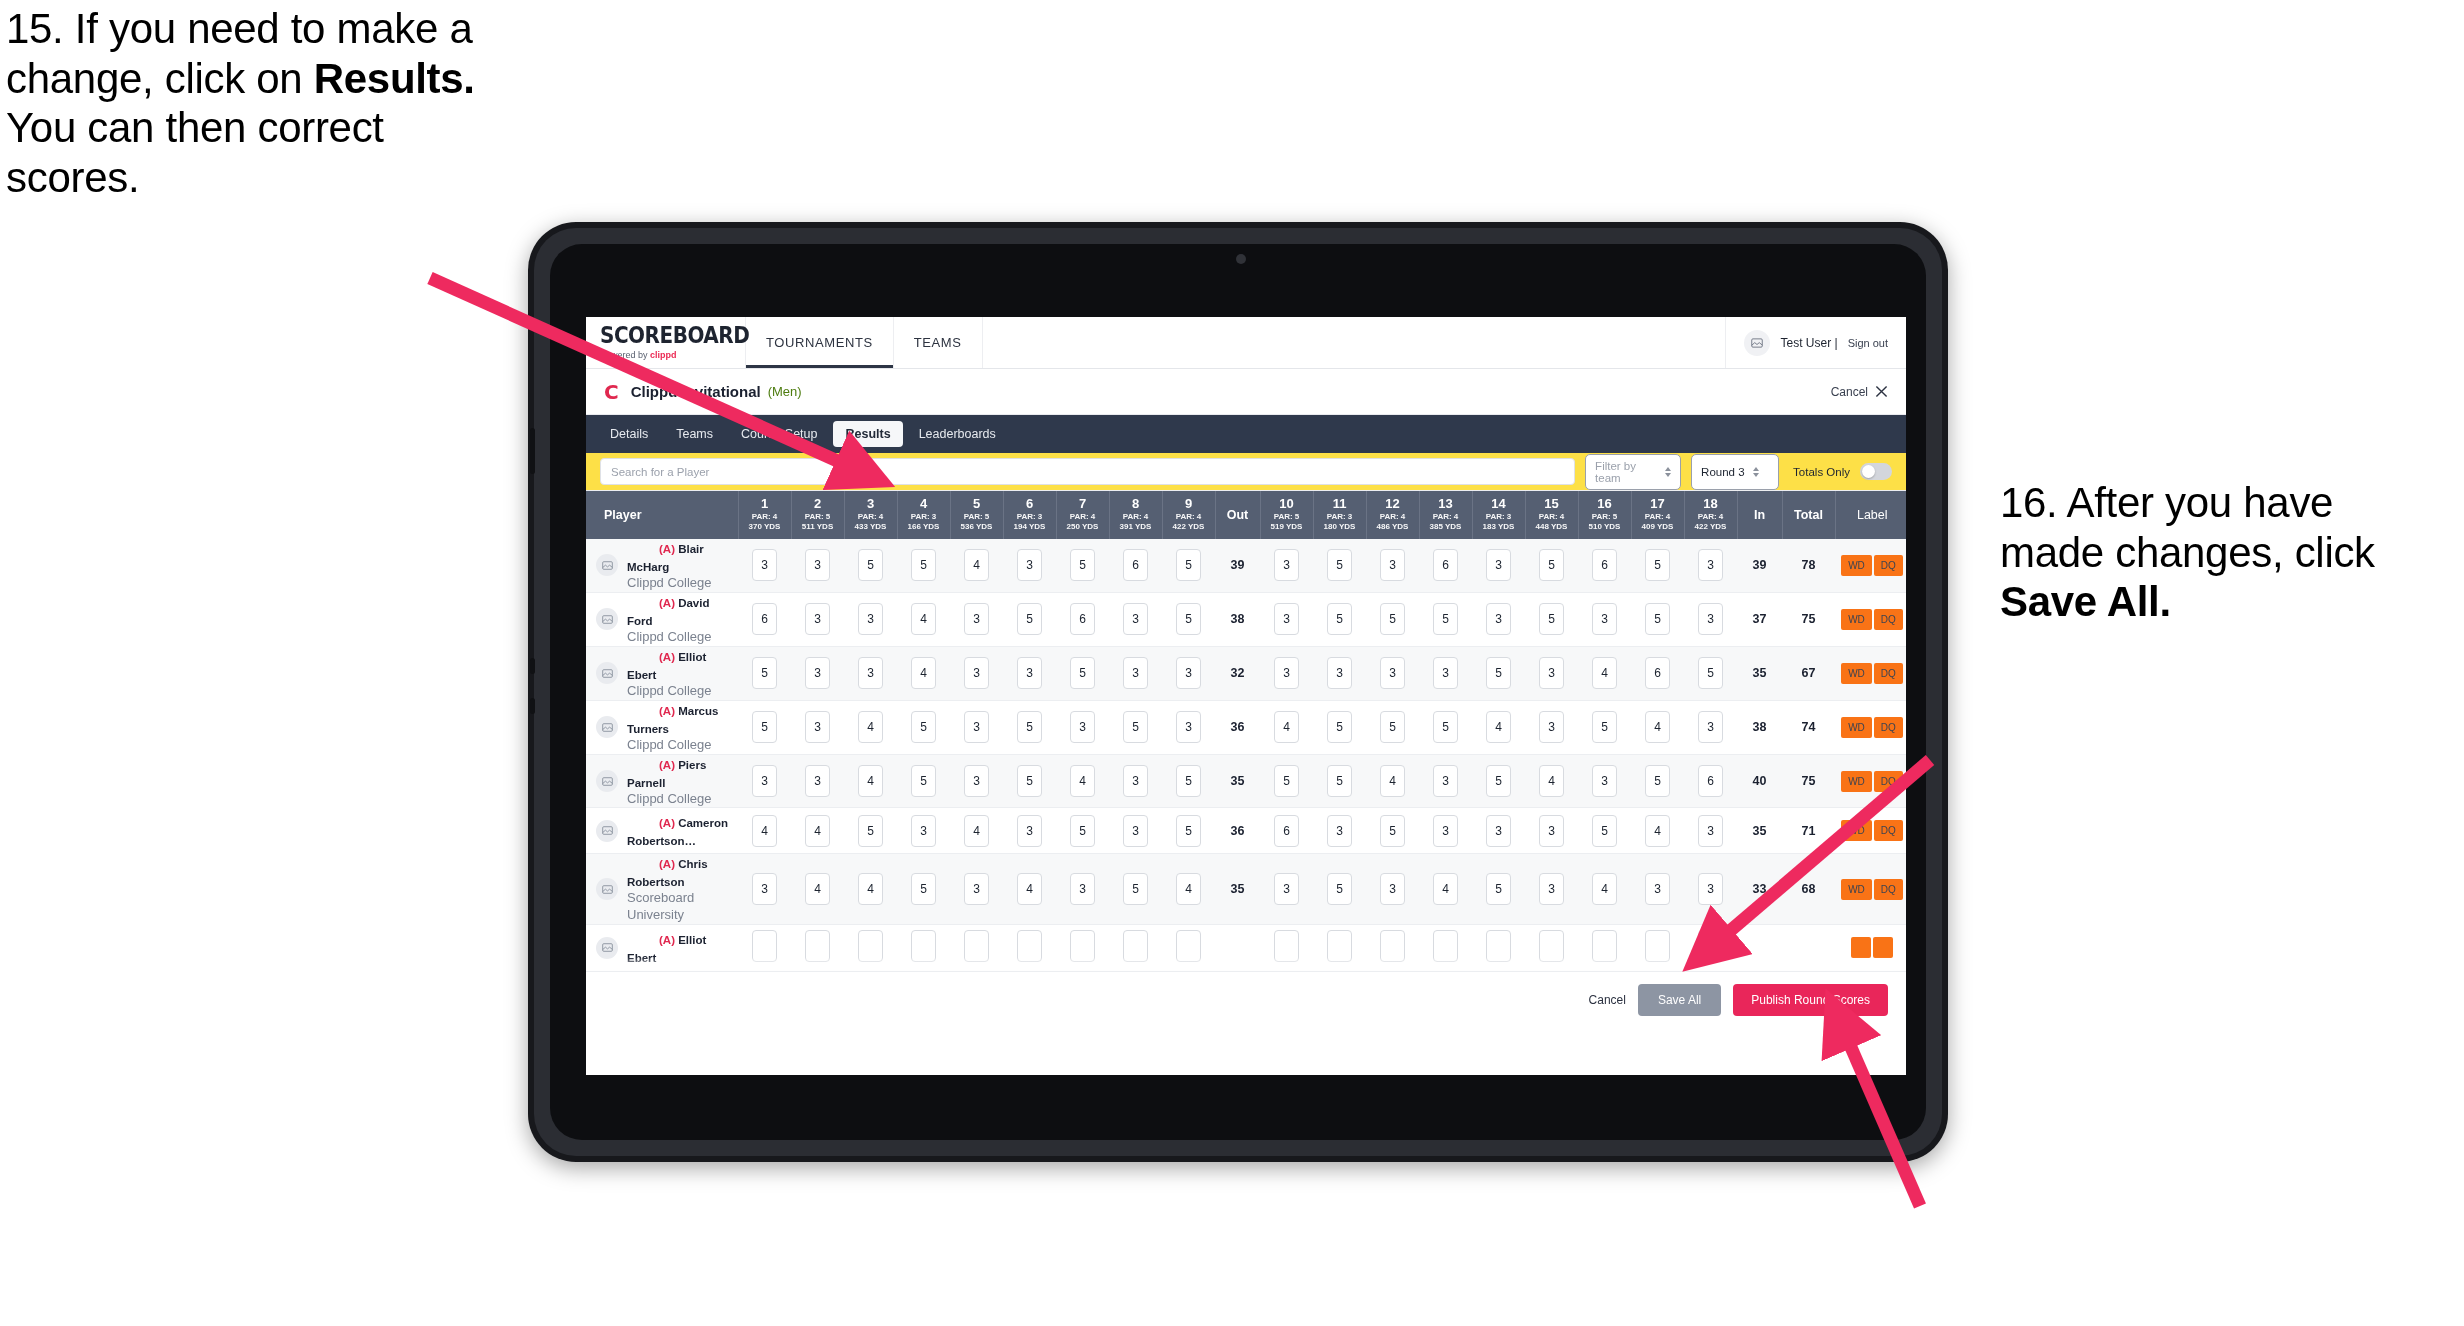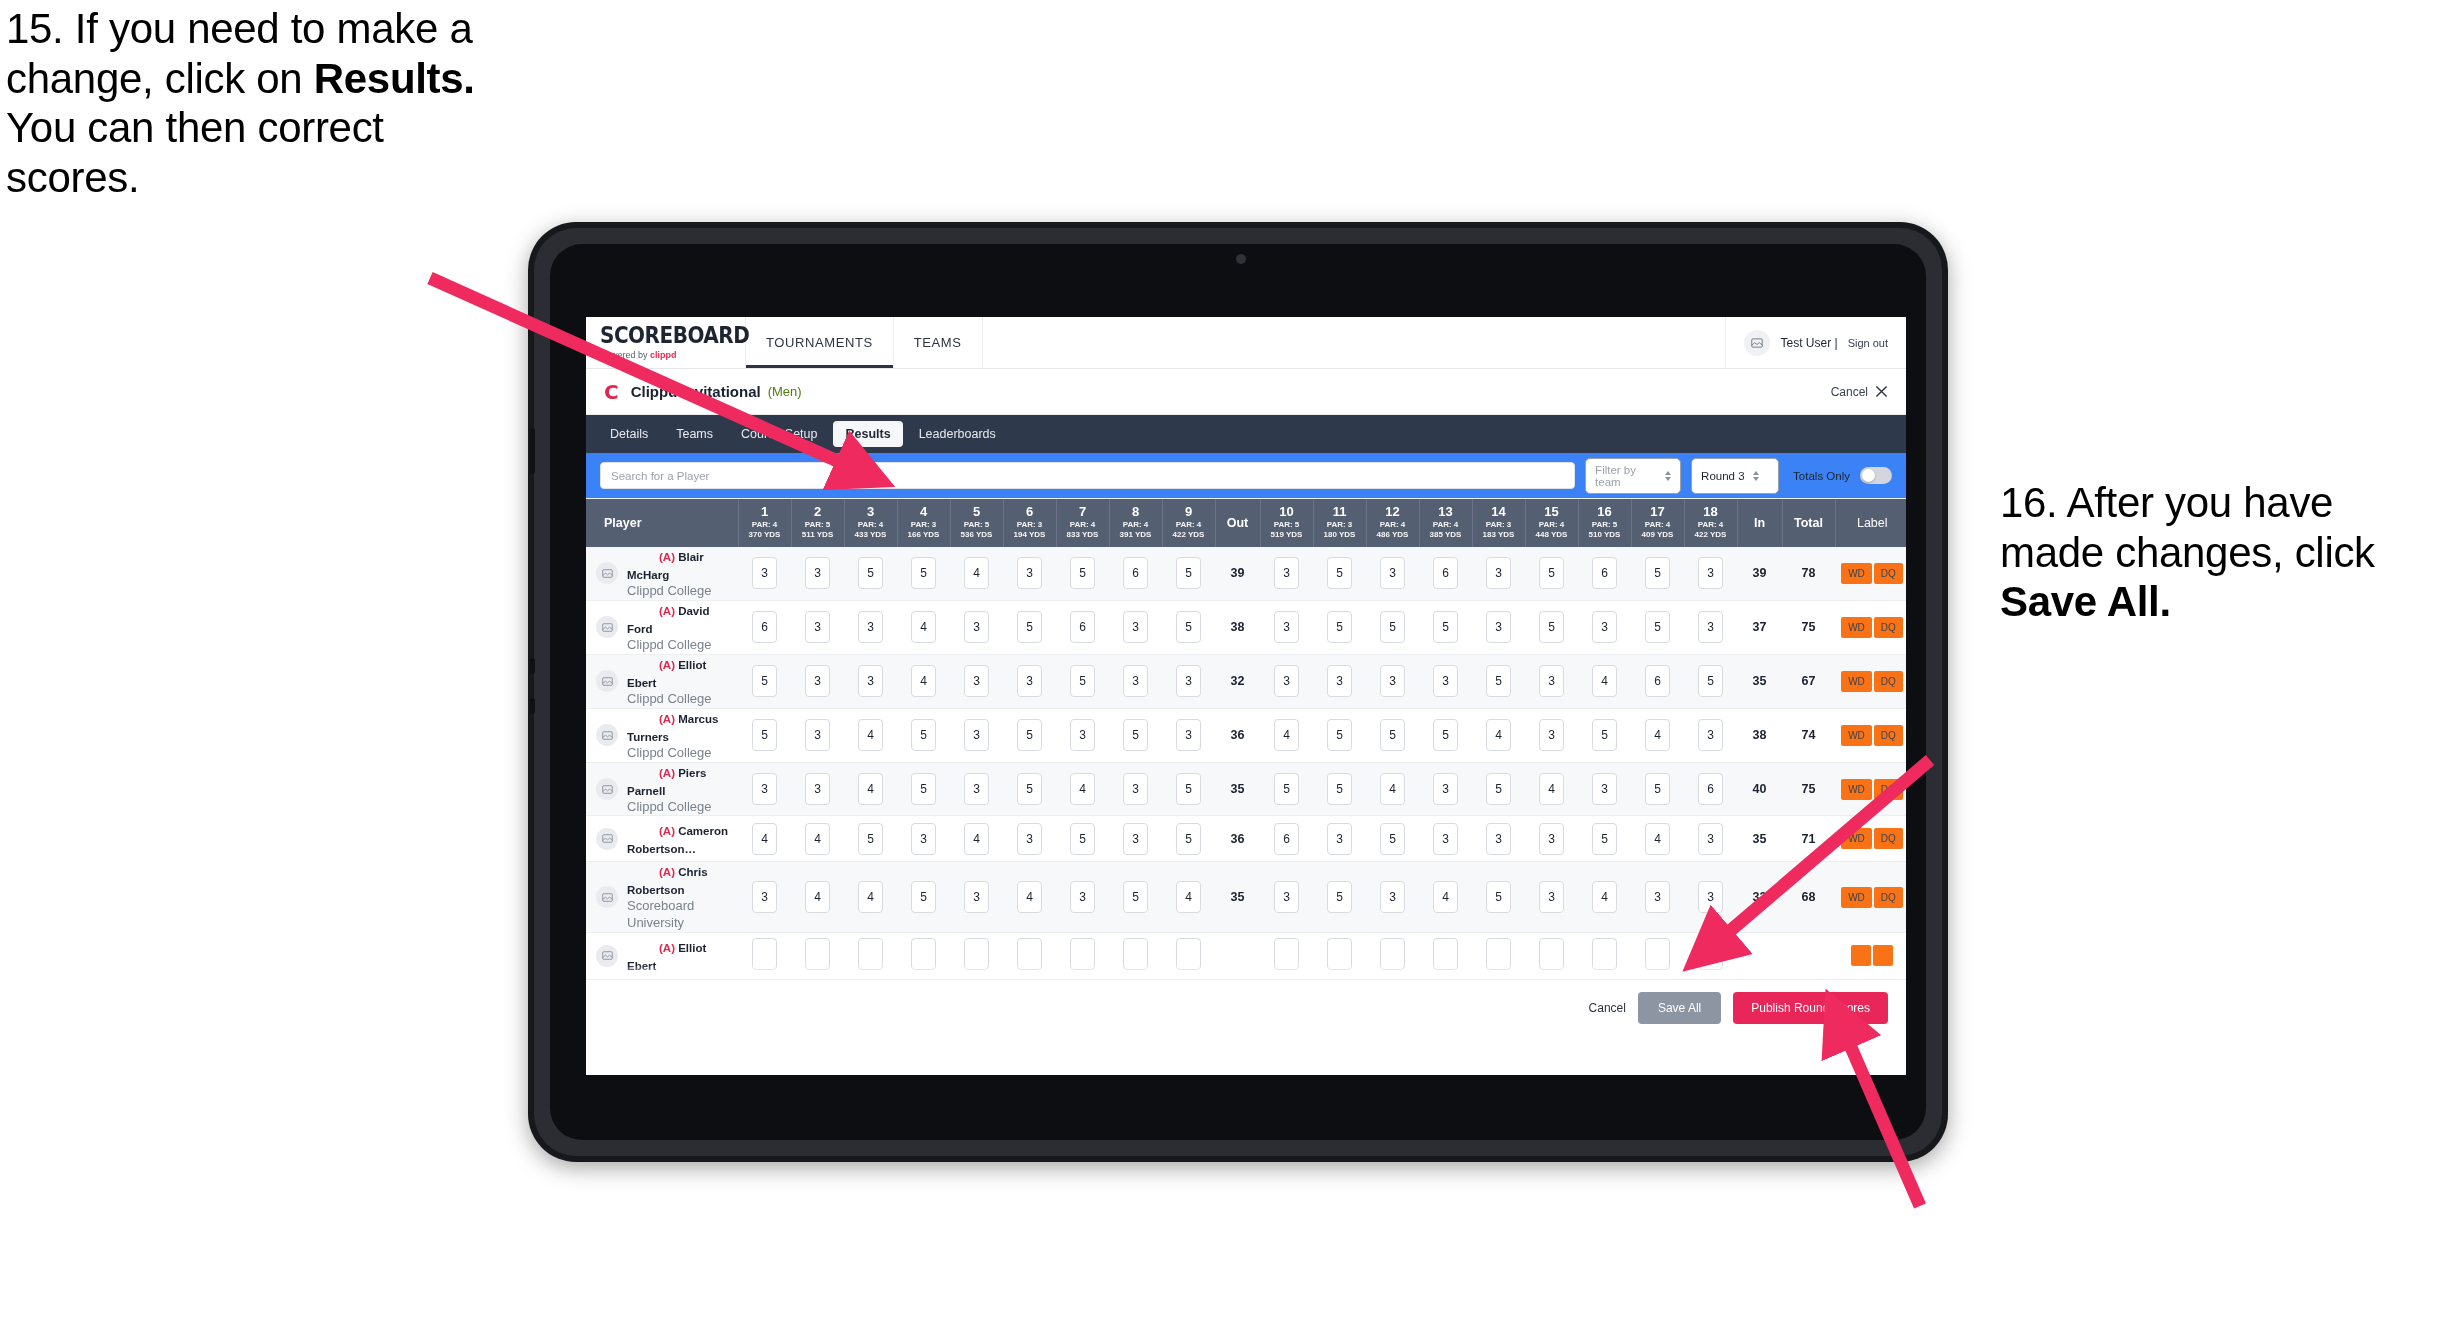--- a/index.html
+++ b/index.html
@@ -101,21 +101,21 @@
     height: 38px; background: #2f394c; display: flex; align-items: center;
     padding: 0 12px; gap: 4px;
   }
   .tab {
     font-size: 12.5px; color: #e7eaef; padding: 6px 12px; border-radius: 4px; cursor: pointer;
   }
   .tab.active { background: #f6f7f9; color: #222a38; font-weight: 600; }
 
   
   #filters {
-    height: 46px; background:#3b82f6; display: flex; align-items: center; gap: 10px;
+    height: 38px; background:#fde047; display: flex; align-items: center; gap: 10px;
     padding: 0 14px; border-bottom: 1px solid #edeef1;
   }
   #search-input {
     flex: 1; height: 27px; border: 1px solid #dfe1e6; border-radius: 4px;
     font-size: 11.5px; color: #333; padding: 0 10px;
     font-family: "Liberation Sans", sans-serif; background:#fff;
   }
   #search-input::placeholder { color: #9ba1ac; }
   .select-box {
     height: 27px; border: 1px solid #9aa0ab; border-radius: 5px;
@@ -320,21 +320,21 @@
                     <div class="yds">536 YDS</div>
                   </th>
                 <th class="hole">
                     <div class="num">6</div>
                     <div class="par">PAR: 3</div>
                     <div class="yds">194 YDS</div>
                   </th>
                 <th class="hole">
                     <div class="num">7</div>
                     <div class="par">PAR: 4</div>
-                    <div class="yds">833 YDS</div>
+                    <div class="yds">250 YDS</div>
                   </th>
                 <th class="hole">
                     <div class="num">8</div>
                     <div class="par">PAR: 4</div>
                     <div class="yds">391 YDS</div>
                   </th>
                 <th class="hole">
                     <div class="num">9</div>
                     <div class="par">PAR: 4</div>
                     <div class="yds">422 YDS</div>

